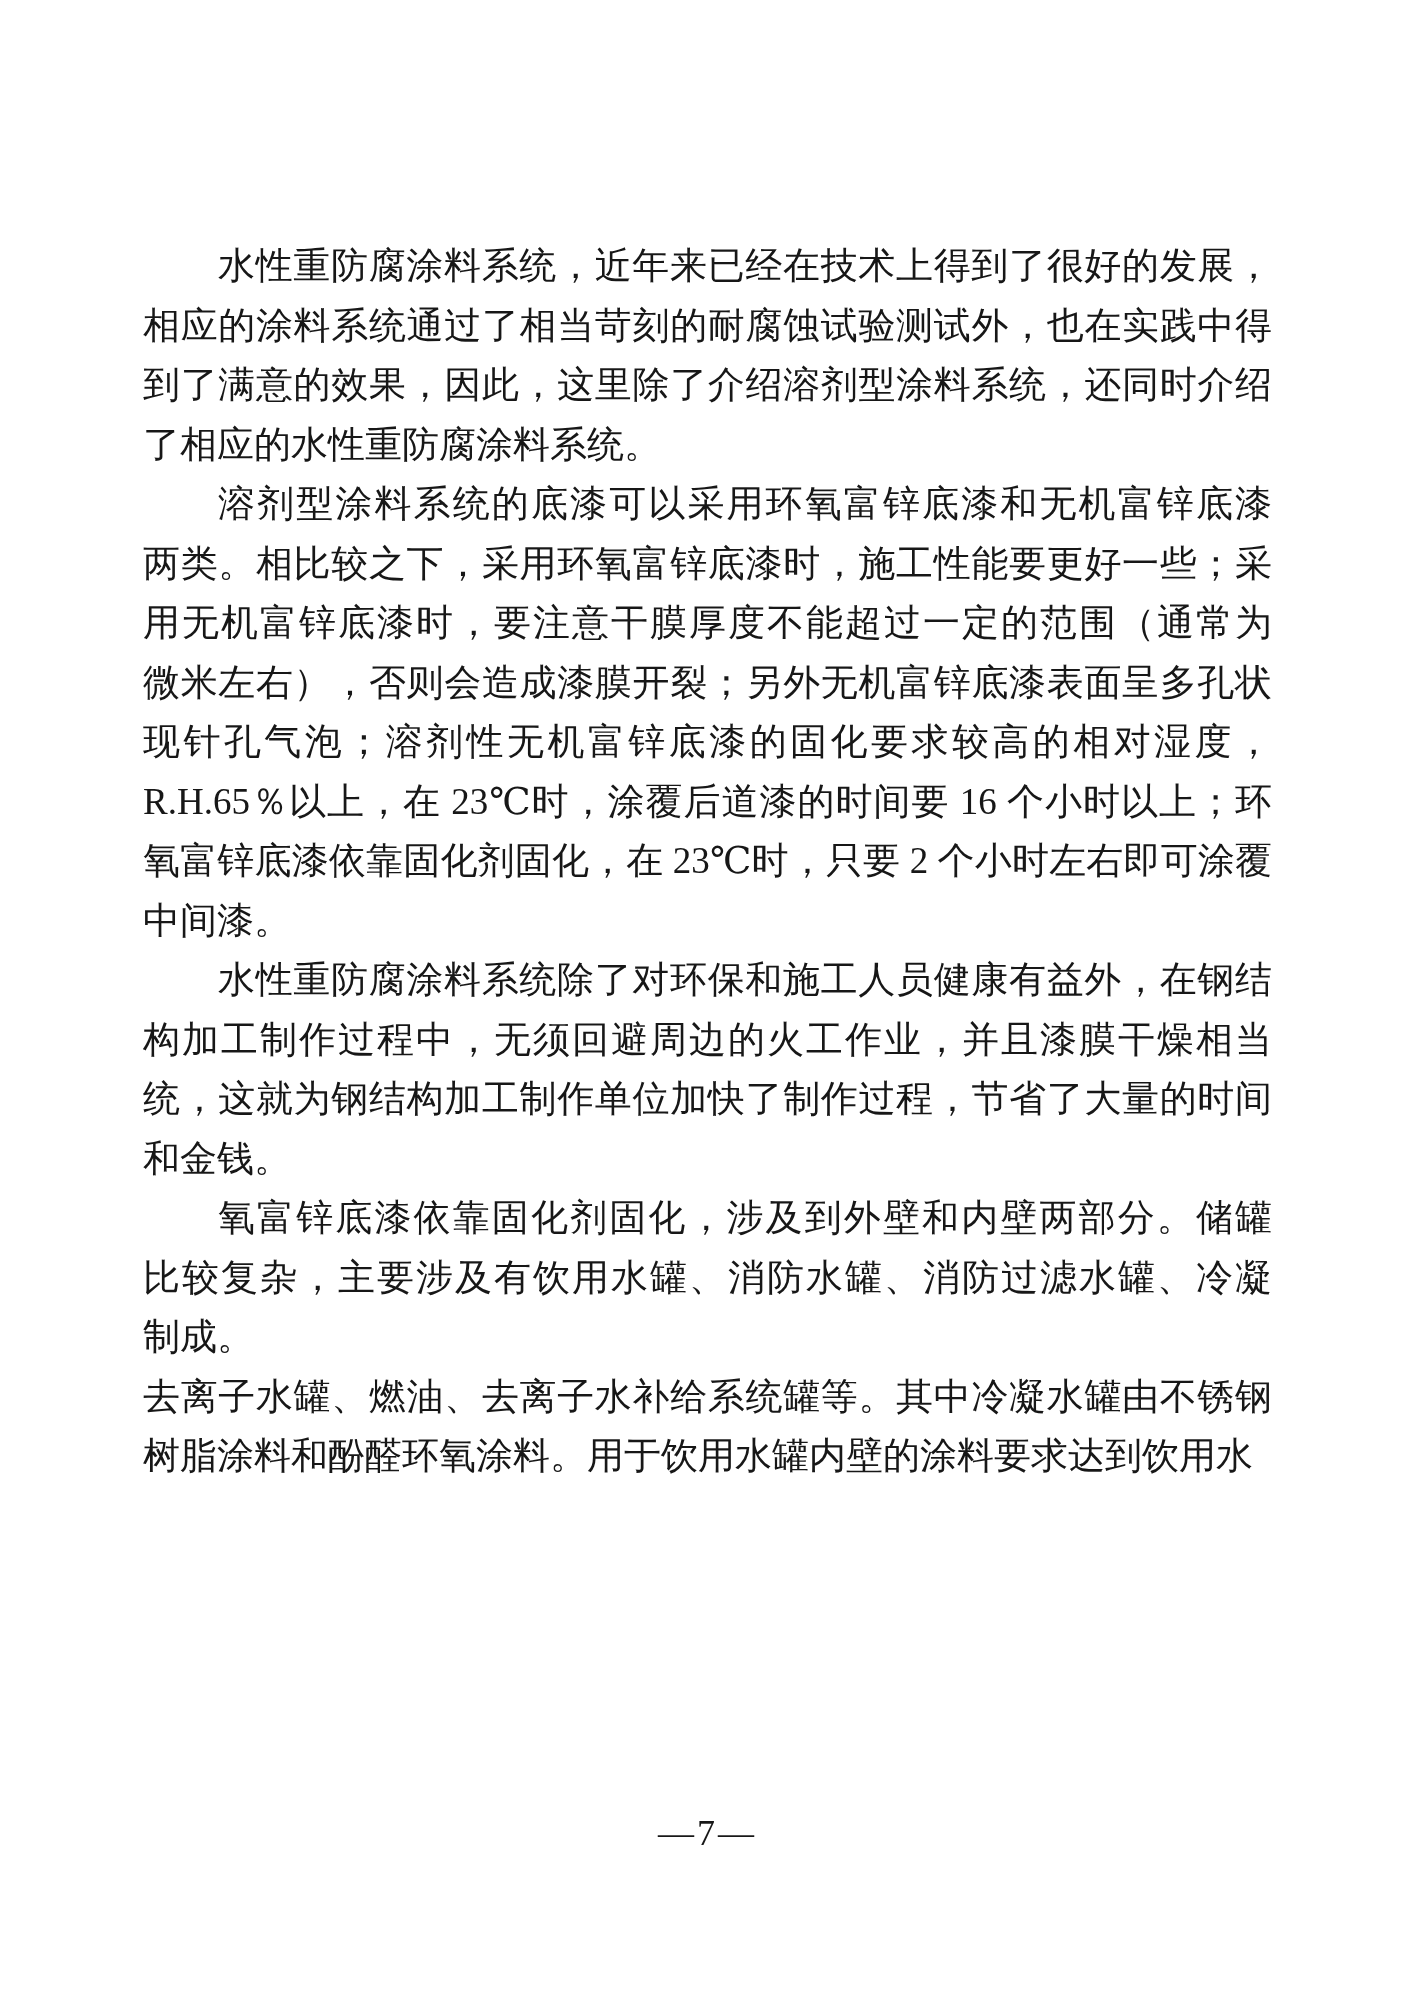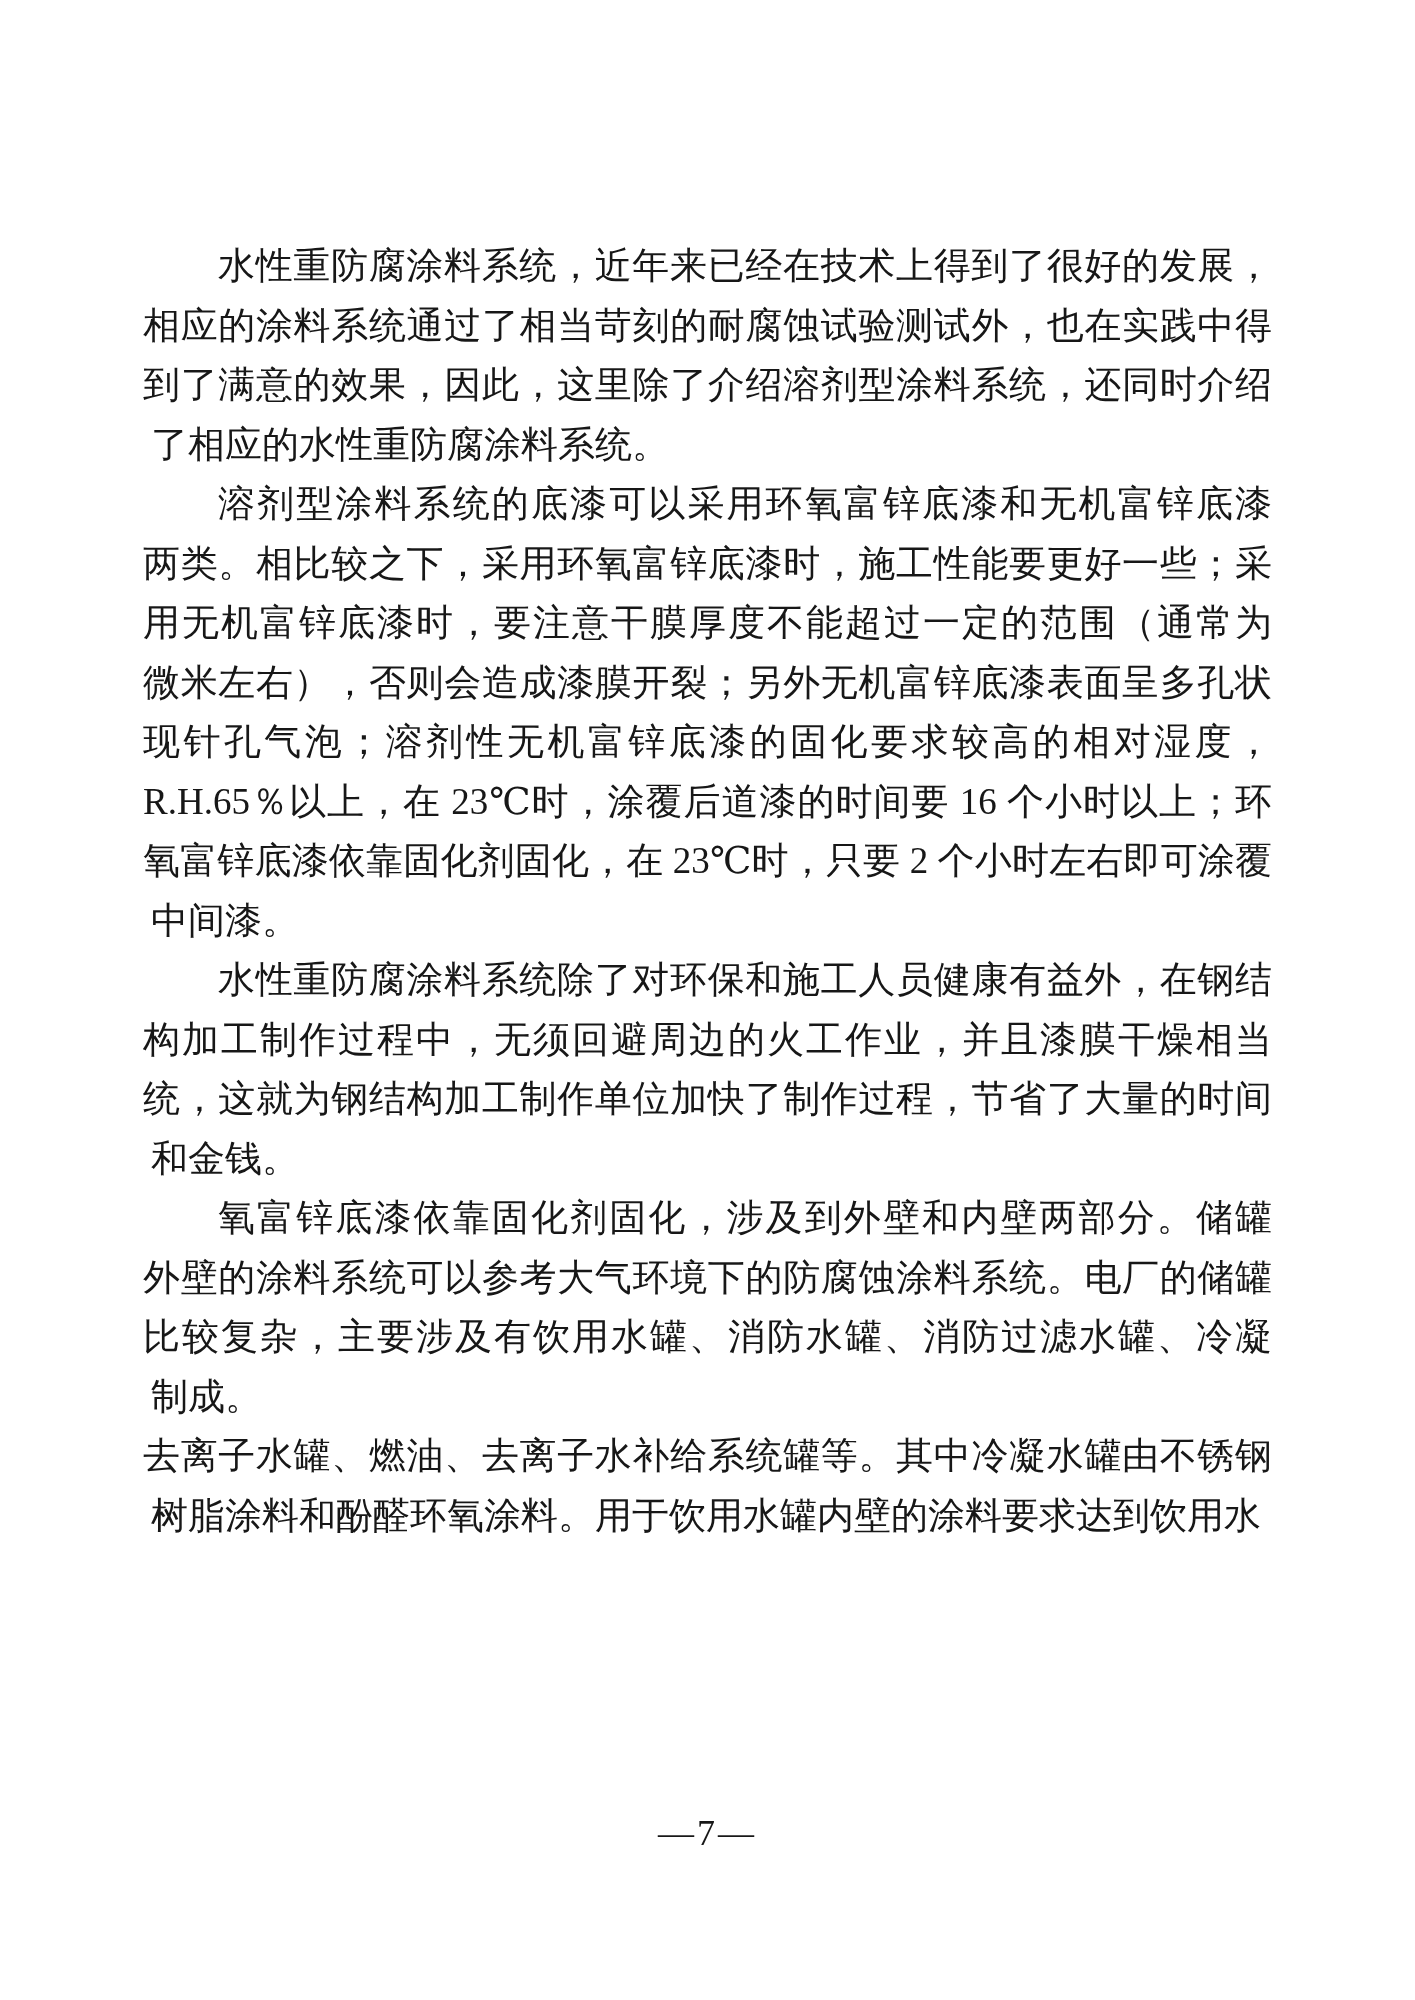--- a/index.html
+++ b/index.html
@@ -27,21 +27,21 @@
   .line {
     font-size: 37px;
     line-height: 59.5px;
     height: 59.5px;
     color: #171717;
     text-align: justify;
     text-align-last: justify;
     overflow: hidden;
   }
   .line.first { text-indent: 75px; }
-  .line.last  { text-align-last: left; margin-left: 8px; }
+  .line.last  { text-align-last: left; }
   .page-number {
     position: absolute;
     top: 1812px;
     left: 0;
     width: 100%;
     text-align: center;
     font-size: 36px;
     letter-spacing: 3px;
     color: #171717;
   }
@@ -68,21 +68,20 @@
         <div class="line last">中间漆。</div>
       </div>
       <div class="paragraph">
         <div class="line first">水性重防腐涂料系统除了对环保和施工人员健康有益外，在钢结</div>
         <div class="line">构加工制作过程中，无须回避周边的火工作业，并且漆膜干燥相当快，</div>
         <div class="line">统，这就为钢结构加工制作单位加快了制作过程，节省了大量的时间</div>
         <div class="line last">和金钱。</div>
       </div>
       <div class="paragraph">
         <div class="line first">氧富锌底漆依靠固化剂固化，涉及到外壁和内壁两部分。储罐</div>
-        <div class="line">外壁的涂料系统可以参考大气环境下的防腐蚀涂料系统。电厂的储罐</div>
         <div class="line">比较复杂，主要涉及有饮用水罐、消防水罐、消防过滤水罐、冷凝水、</div>
         <div class="line last">制成。</div>
         <div class="line">去离子水罐、燃油、去离子水补给系统罐等。其中冷凝水罐由不锈钢</div>
       </div>
       <div class="paragraph">
         <div class="line last">树脂涂料和酚醛环氧涂料。用于饮用水罐内壁的涂料要求达到饮用水</div>
       </div>
     </div>
   <div class="page-number">—7—</div>
 </div>

